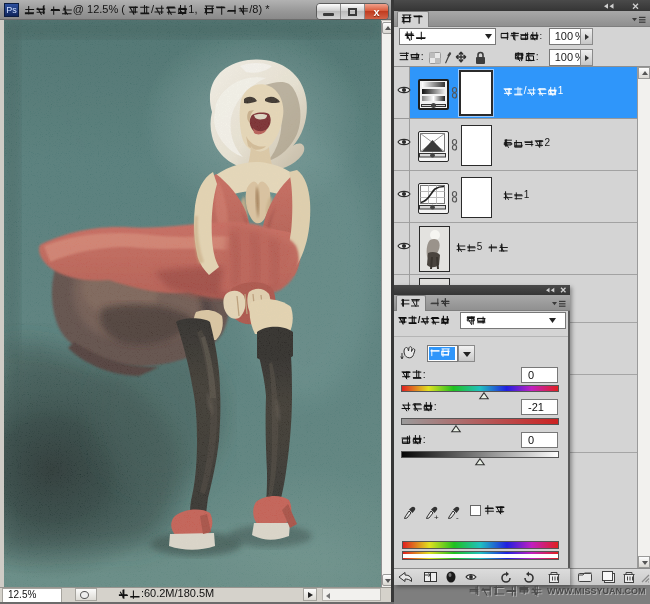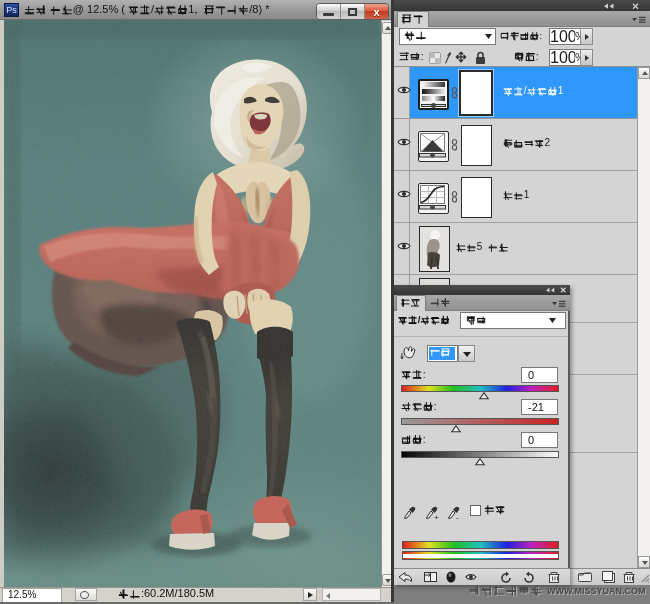--- a/index.html
+++ b/index.html
@@ -1,16 +1,16 @@
 <!DOCTYPE html>
 <html><head><meta charset="utf-8"><style>
 *{margin:0;padding:0;box-sizing:border-box}
 body{width:650px;height:604px;position:relative;overflow:hidden;background:#4c4c4c;font-family:"Liberation Sans",sans-serif}
 .abs{position:absolute}
-.field{position:absolute;background:#fff;border:1px solid #787878;font-size:16px;color:#1a1a1a}
+.field{position:absolute;background:#fff;border:1px solid #787878;font-size:11px;color:#1a1a1a}
 </style></head><body>
 <div class="abs" style="left:0;top:0;width:394px;height:604px;background:#cfccc6"></div>
 <div class="abs" style="left:0;top:0;width:394px;height:20px;background:linear-gradient(#b2b2b2,#979797 60%,#8a8a8a);border-bottom:1px solid #6d6d6d"></div>
 <div class="abs" style="left:4px;top:3px;width:15px;height:14px;background:linear-gradient(#2d4f9e,#10255c);border:1px solid #0b1c40;color:#cfe0ff;font-size:9px;text-align:center;line-height:13px">Ps</div>
 <svg style="position:absolute;left:24px;top:4px;width:290px;height:14px;overflow:visible" viewBox="0 0 290 14">
     <path transform="translate(0.0 0.4)" d="M1.8 5.2L9.6 5.2 M1.4 8.3L9.5 8.3 M1.4 9.4L9.2 9.4 M4.7 2.1L4.7 9.7" stroke="#141414" stroke-width="1.04" fill="none" stroke-linecap="square"></path>
     <path transform="translate(11.4 0.4)" d="M1.3 4.7L9.3 4.7 M2.1 5.0L8.9 5.0 M1.7 7.8L9.0 7.8 M8.6 1.1L8.6 9.4 M7.9 2.2L7.9 9.0 M2.4 3.7L5.9 9.9" stroke="#141414" stroke-width="1.04" fill="none" stroke-linecap="square"></path>
     <text x="22.9" y="9.2" font-family="Liberation Sans, sans-serif" font-size="11.0" fill="#141414"> </text>
     <path transform="translate(25.9 0.4)" d="M1.6 5.0L9.2 5.0 M1.3 6.0L9.6 6.0 M3.8 2.6L3.8 9.8" stroke="#141414" stroke-width="1.04" fill="none" stroke-linecap="square"></path>
     <path transform="translate(37.4 0.4)" d="M1.9 5.6L9.9 5.6 M1.2 9.3L9.6 9.3 M3.7 1.7L3.7 9.0 M3.9 2.6L3.9 9.8 M2.4 3.7L5.9 9.9" stroke="#141414" stroke-width="1.04" fill="none" stroke-linecap="square"></path>

